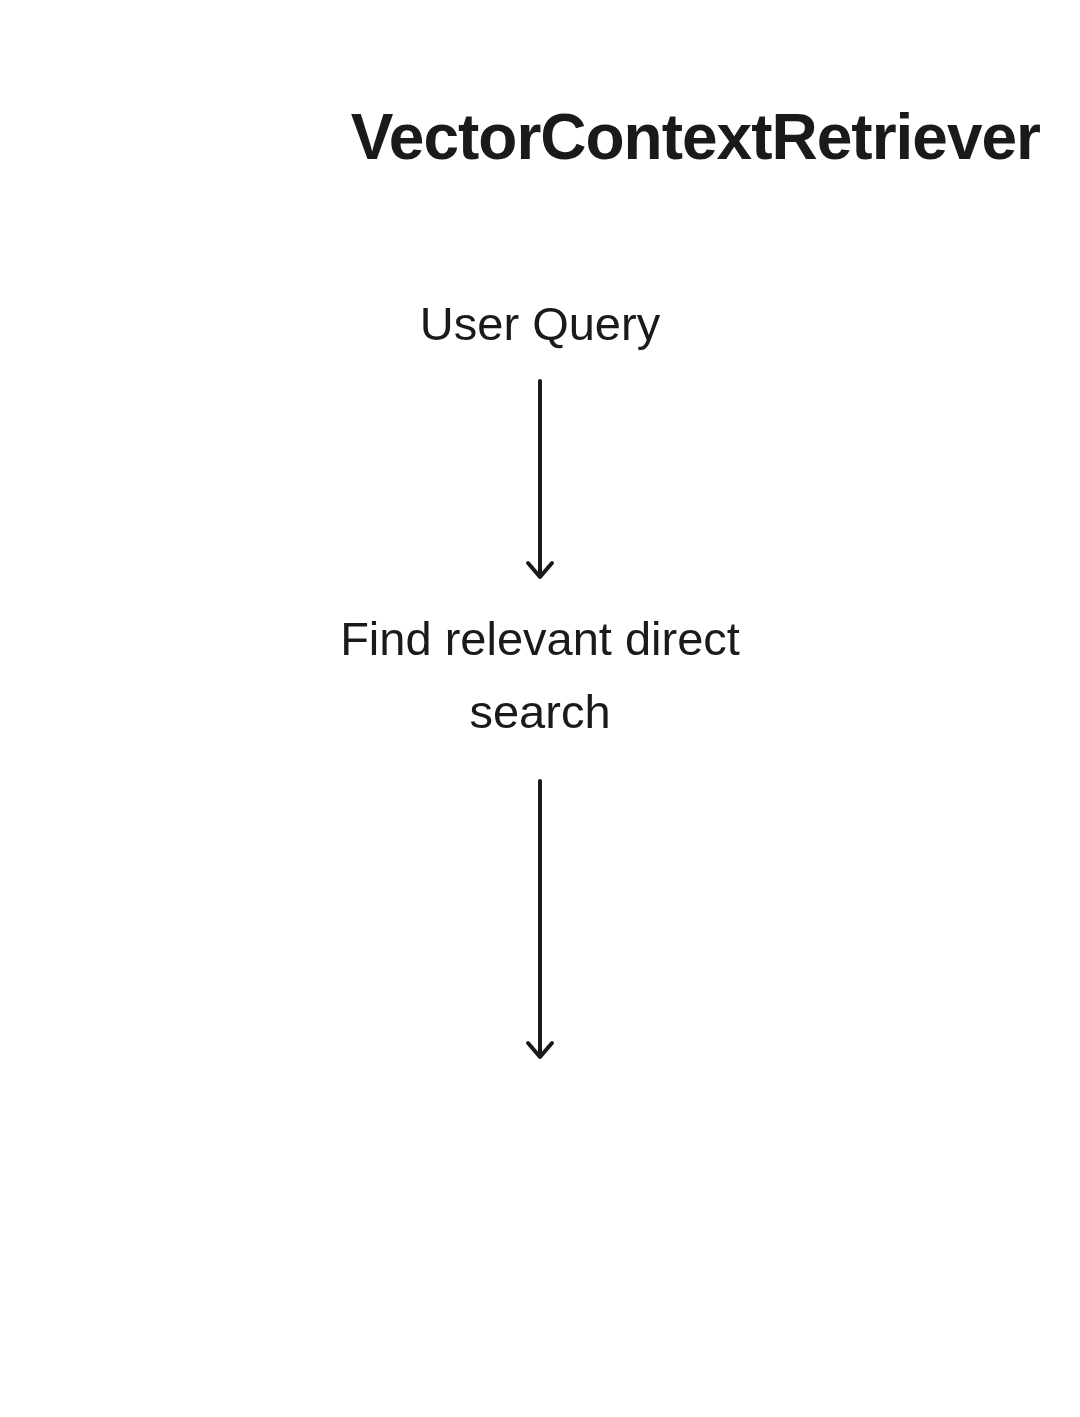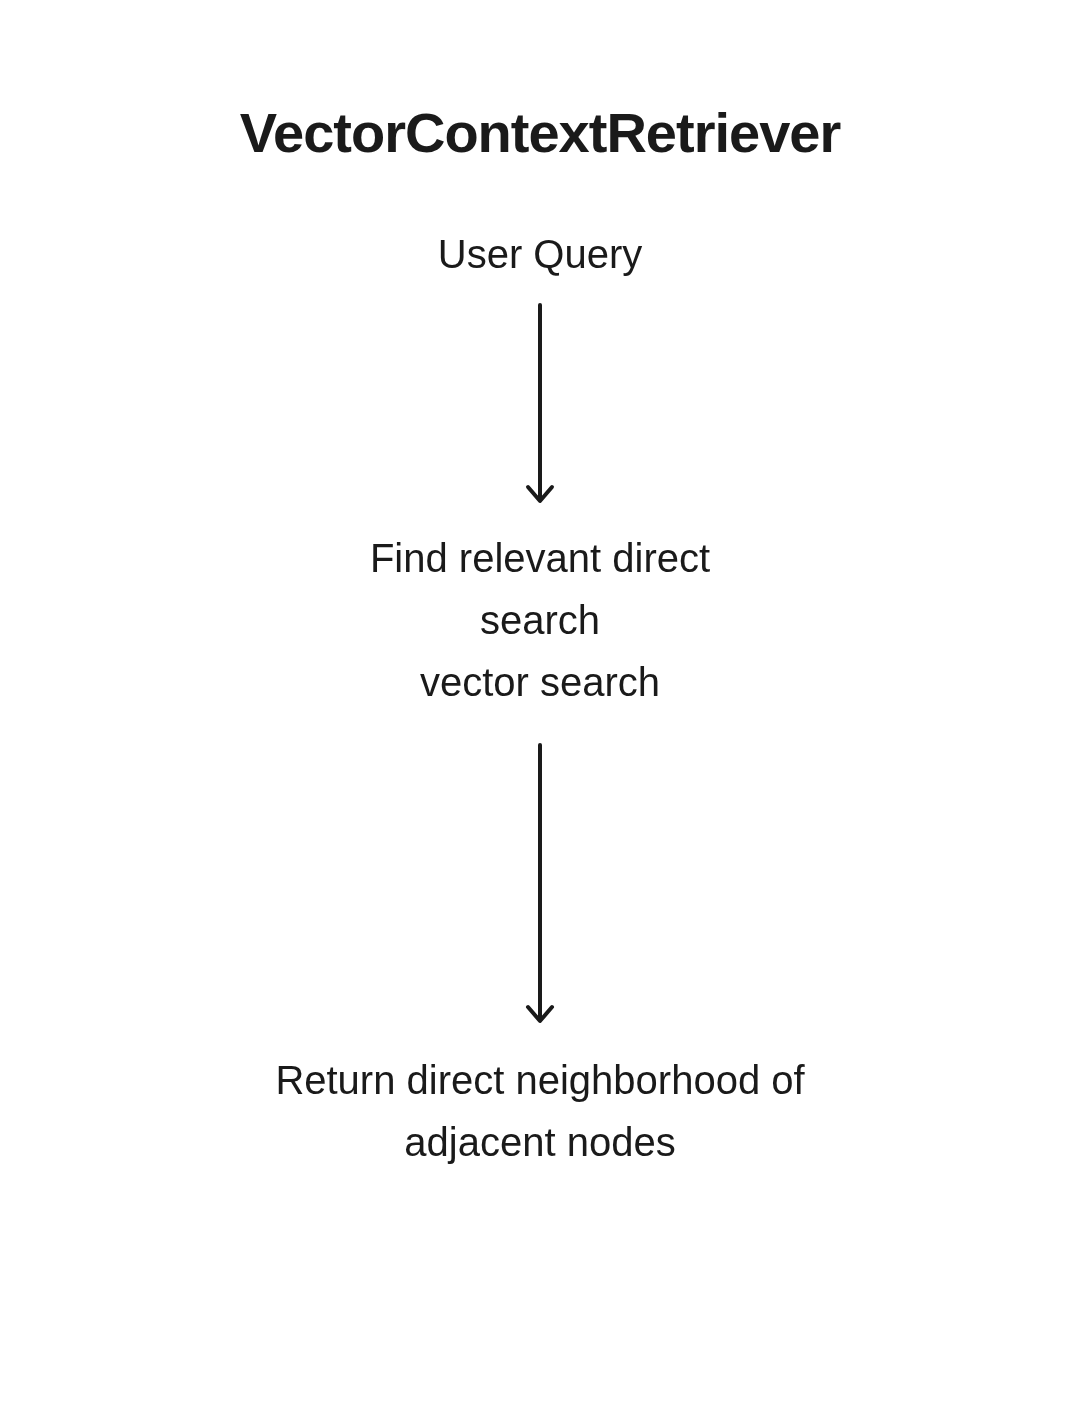--- a/index.html
+++ b/index.html
@@ -12,35 +12,35 @@
       height: 1417px;
       background: #ffffff;
       font-family: -apple-system, BlinkMacSystemFont, "Segoe UI", Helvetica, Arial, sans-serif;
       color: #1a1a1a;
       padding-top: 100px;
       display: flex;
       flex-direction: column;
       align-items: center;
     }
     .title {
-      font-size: 56px;
+      font-size: 64px;
       font-weight: 700;
       letter-spacing: -1px;
-      margin-bottom: 58px;
-      text-align: center;
+      margin-bottom: 114px;
+      text-align: right;
       padding: 0 40px;
       width: 100%;
     }
     .flow {
       display: flex;
       flex-direction: column;
       align-items: center;
     }
     .step {
-      font-size: 40px;
+      font-size: 47px;
       font-weight: 500;
       text-align: center;
       line-height: 1.55;
       color: #1a1a1a;
     }
     .arrow {
       width: 40px;
       display: block;
     }
     .arrow-1 {
@@ -69,26 +69,21 @@
   <div class="step">User Query</div>
 
   <svg class="arrow arrow-1" viewBox="0 0 40 210">
     <line x1="20" y1="6" x2="20" y2="198"></line>
     <path d="M 8 188 L 20 202 L 32 188"></path>
   </svg>
 
   <div class="step">
     <span>Find relevant direct</span><br>
     <span>search</span><br>
-    <span>vector search</span>
   </div>
 
   <svg class="arrow arrow-2" viewBox="0 0 40 290">
     <line x1="20" y1="6" x2="20" y2="278"></line>
     <path d="M 8 268 L 20 282 L 32 268"></path>
   </svg>
 
-  <div class="step">
-    <span>Return direct neighborhood of</span><br>
-    <span>adjacent nodes</span>
-  </div>
 
 </div>
 
 </body></html>

